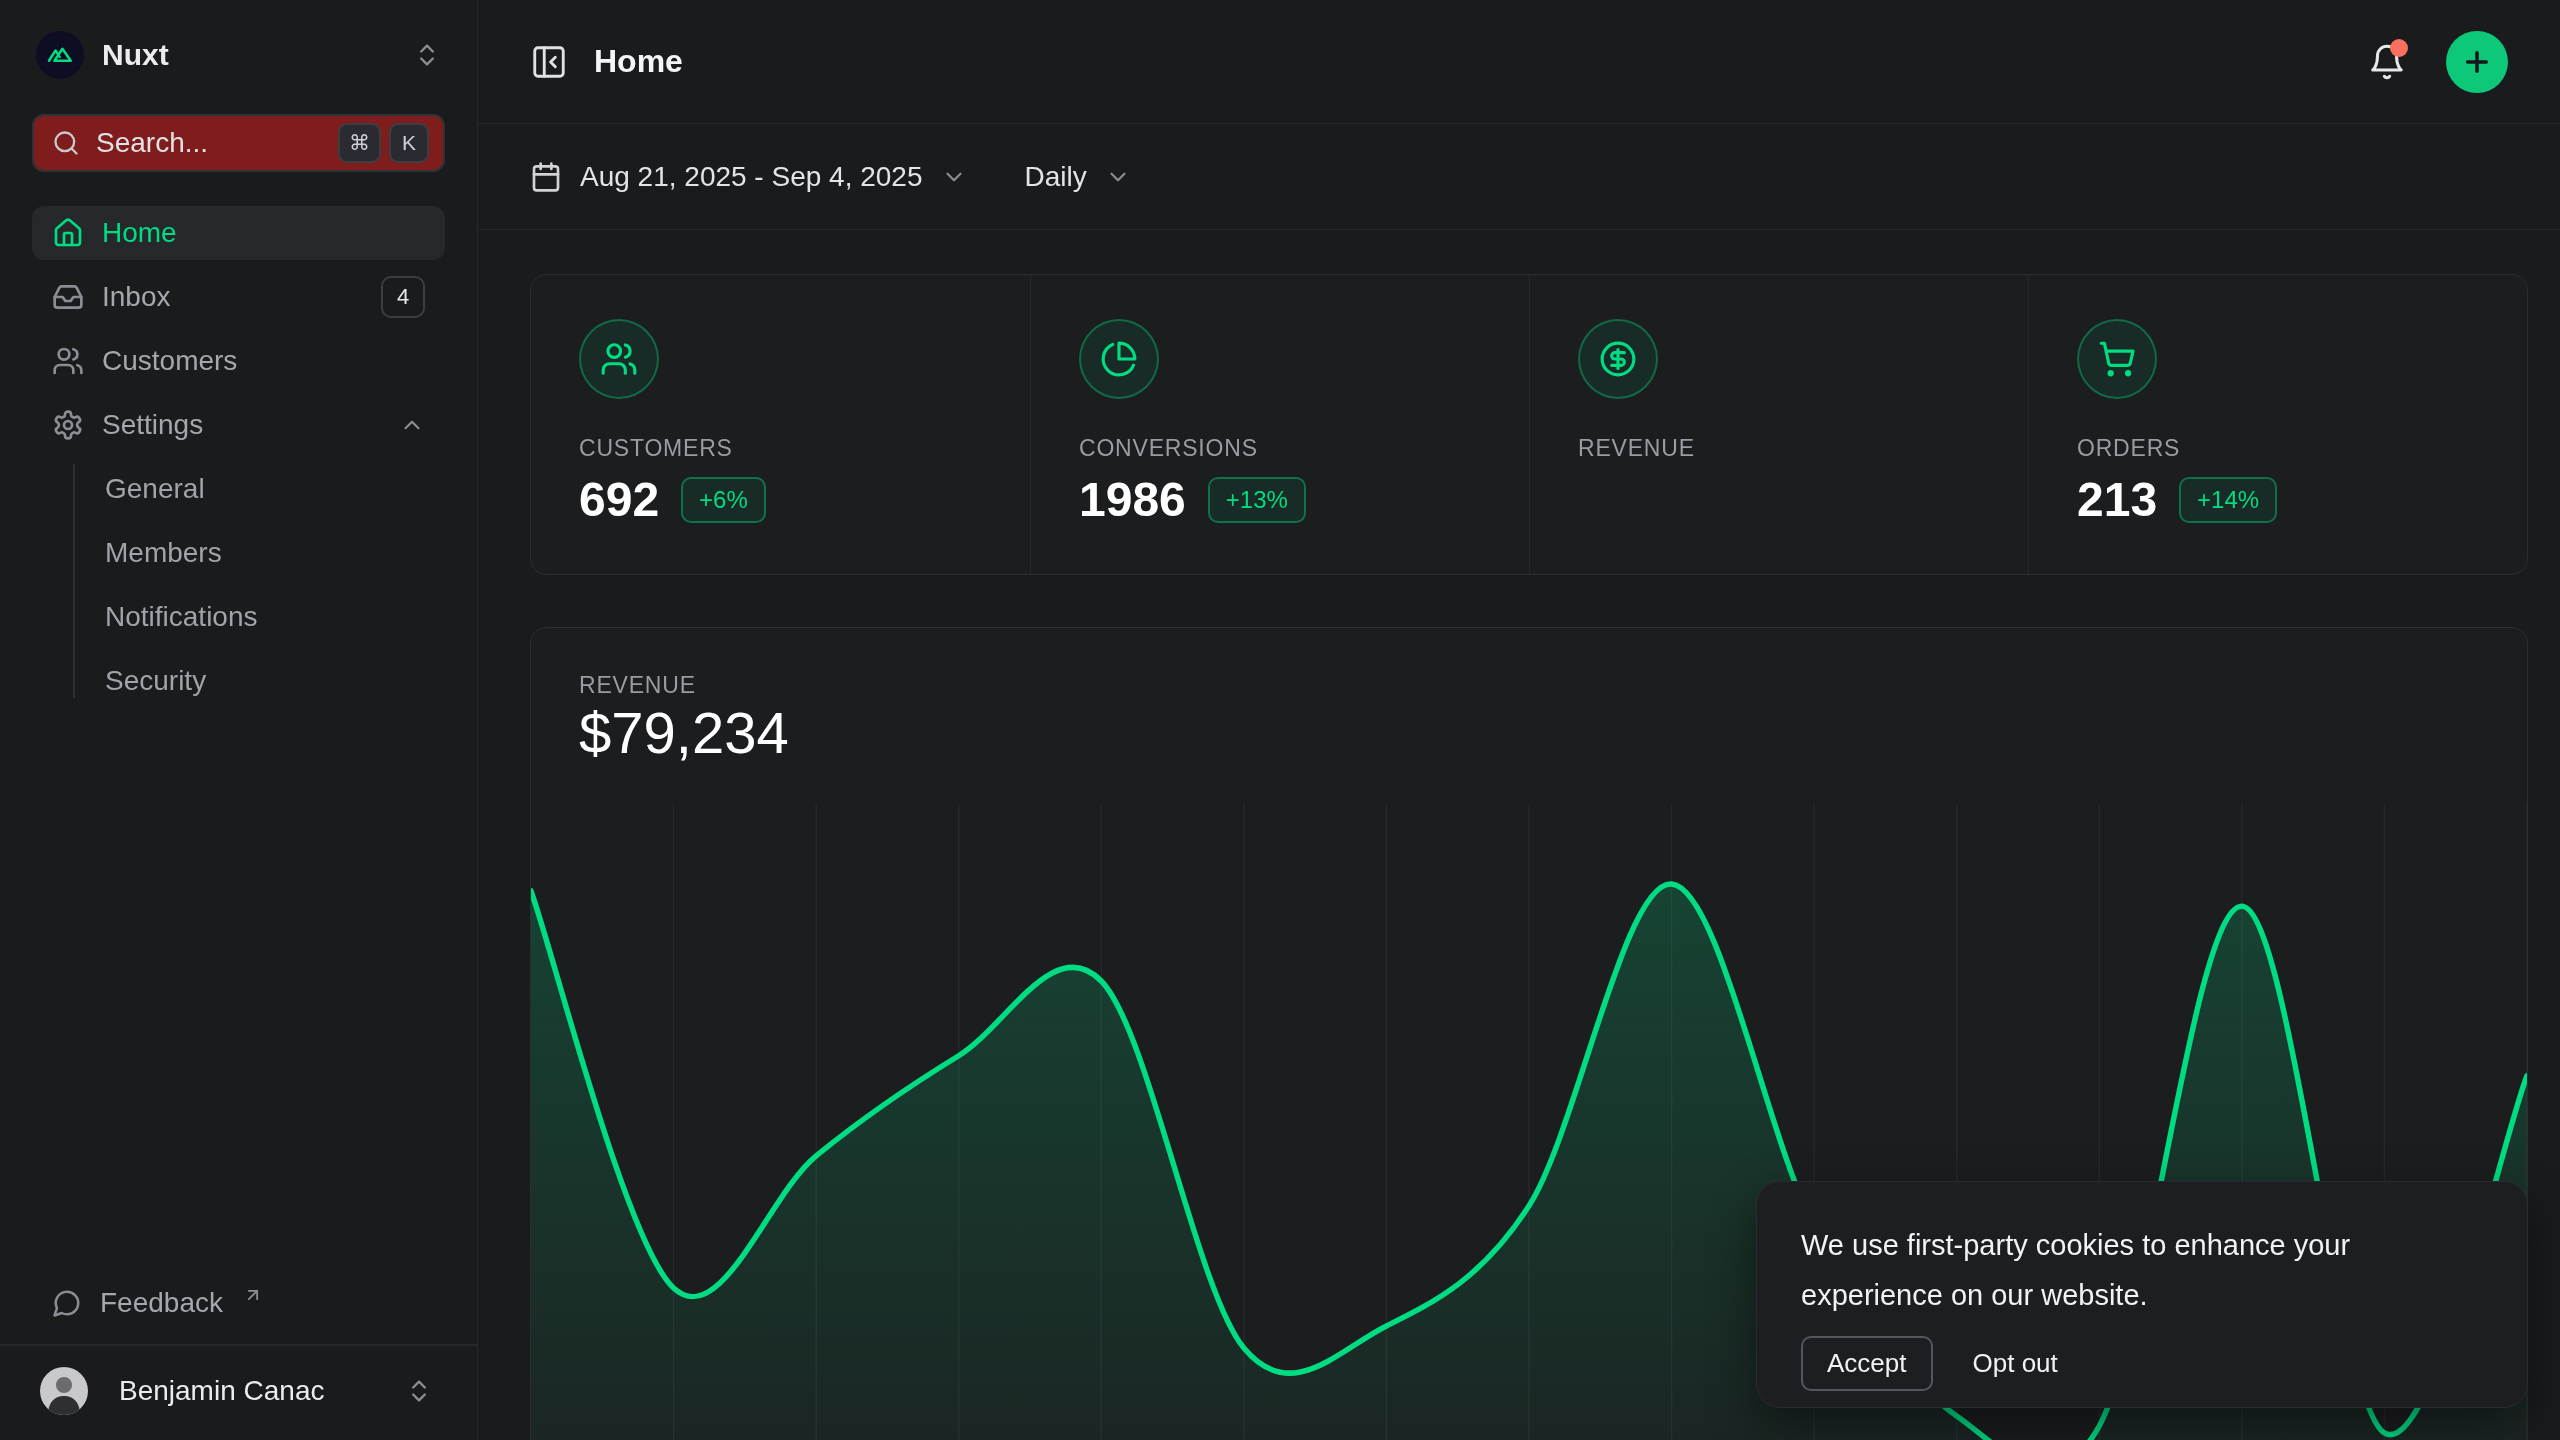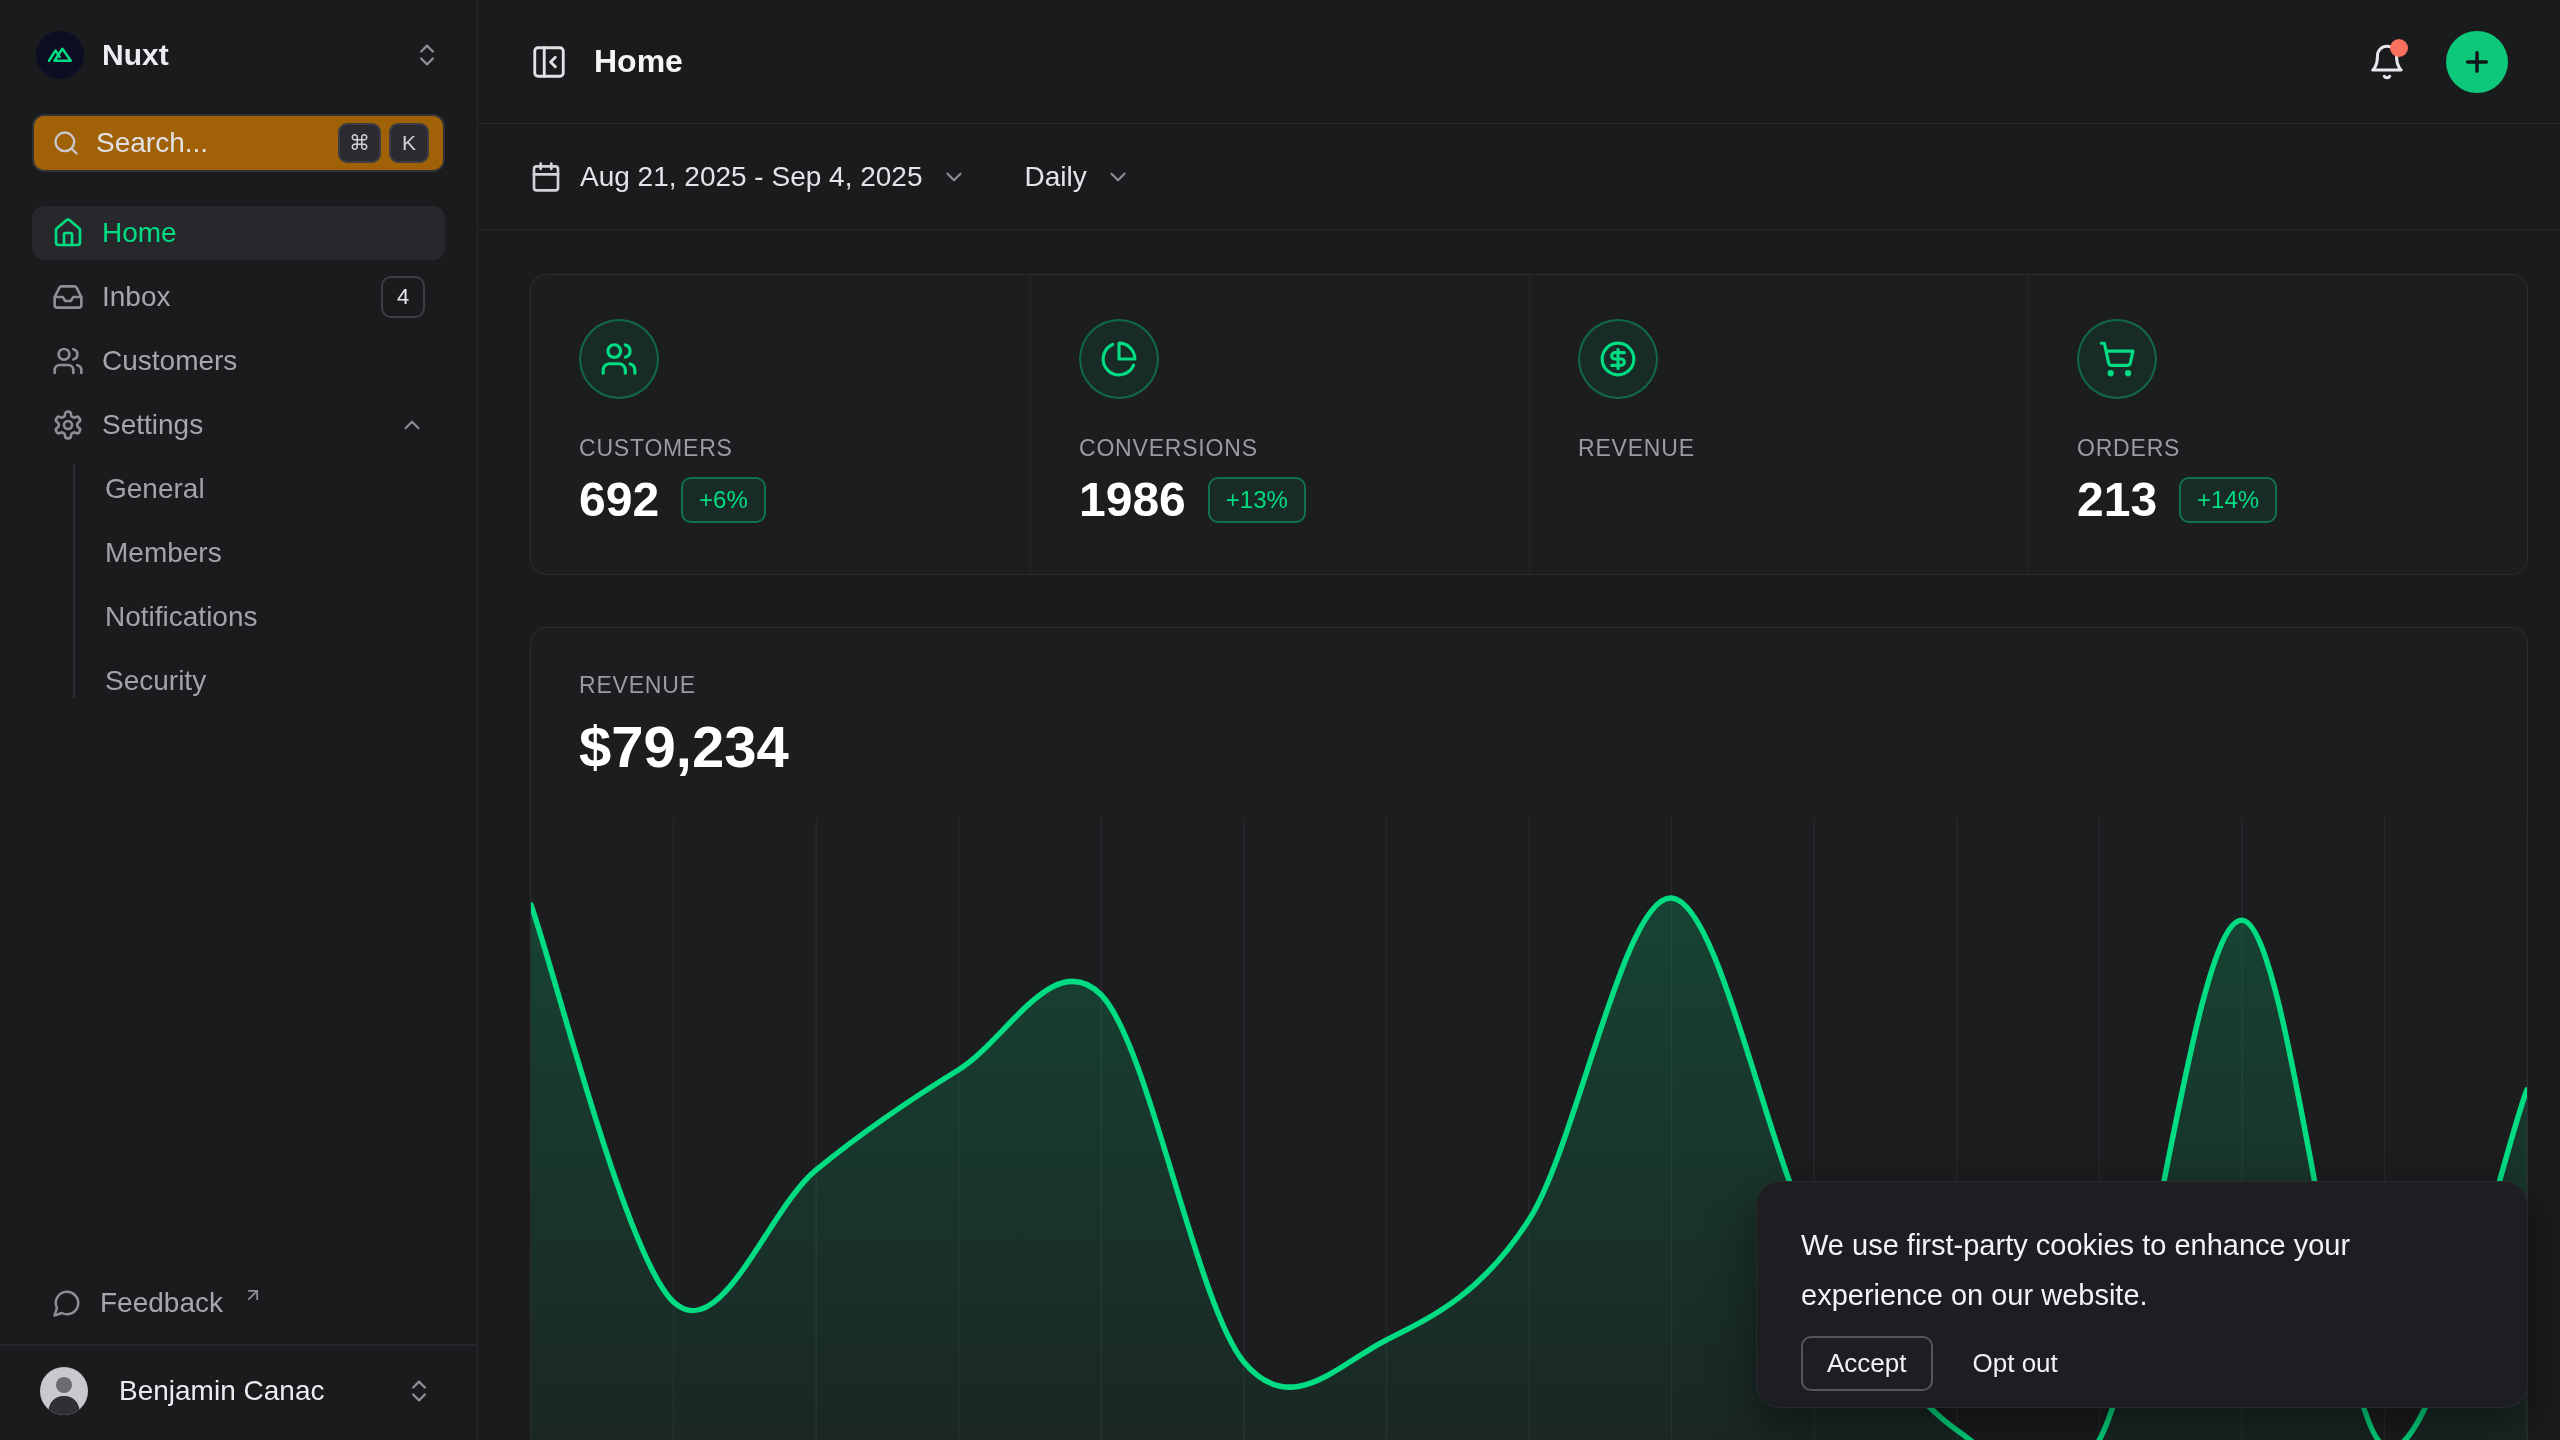--- a/index.html
+++ b/index.html
@@ -19,21 +19,21 @@
     padding:18px 32px 16px;
     display:flex; flex-direction:column;
   }
   .logo-row { height:74px; display:flex; align-items:center; gap:18px; padding:0 4px; }
   .logo-badge { width:48px; height:48px; border-radius:50%; background:#0d0e23; display:grid; place-items:center; }
   .brand-name { font-size:30px; font-weight:600; color:#ececf0; }
   .collapse-btn { margin-left:auto; color:#8d8d96; background:none; border:none; cursor:pointer; display:grid; place-items:center; }
 
   .search-bar {
     margin-top:22px; height:58px; border-radius:12px;
-    background:#a16207; border:2px solid #313237;
+    background:#7f1d1d; border:2px solid #313237;
     display:flex; align-items:center; gap:16px; padding:0 14px 0 18px;
   }
   .search-bar .placeholder { font-size:28px; color:#e2e2e6; }
   .kbd-group { margin-left:auto; display:flex; gap:8px; }
   .kbd {
     font-size:21px; color:#cfcfd6; background:#2a2b30; border:2px solid #3d3e44;
     border-radius:9px; min-width:40px; height:40px; padding:0 9px;
     display:grid; place-items:center;
   }
 
@@ -101,21 +101,21 @@
   .stat-value { font-size:48px; font-weight:700; color:#ffffff; }
   .delta-badge { font-size:24px; font-weight:500; color:#00dc82; padding:7px 16px; border-radius:10px;
     background:rgba(0,220,130,0.08); border:2px solid rgba(0,220,130,0.40); }
 
   .revenue-card {
     margin-top:52px; height:880px; border:1.5px solid #2c2d31; border-radius:16px;
     background:#1c1d1f; overflow:hidden;
   }
   .revenue-head { padding:44px 48px 0; }
   .revenue-label { font-size:23px; font-weight:500; letter-spacing:0.8px; color:#9a9ba3; }
-  .revenue-value { margin-top:14px; font-size:58px; font-weight:700; color:#ffffff; }
+  .revenue-value { margin-top:0; font-size:58px; font-weight:400; color:#ffffff; }
   .chart-wrap { margin-top:38px; }
   #rev-chart { width:100%; height:660px; }
   #rev-chart .grid { stroke:#27282b; stroke-width:1.5; }
   #rev-chart .area { fill:url(#gfill); }
   #rev-chart .line { fill:none; stroke:#00dc82; stroke-width:5.5; stroke-linecap:round; stroke-linejoin:round; }
 
   
   .cookie-banner {
     position:absolute; right:32px; bottom:32px; width:772px;
     background:#1d1e22; border:1.5px solid #2a2b2f; border-radius:24px;

